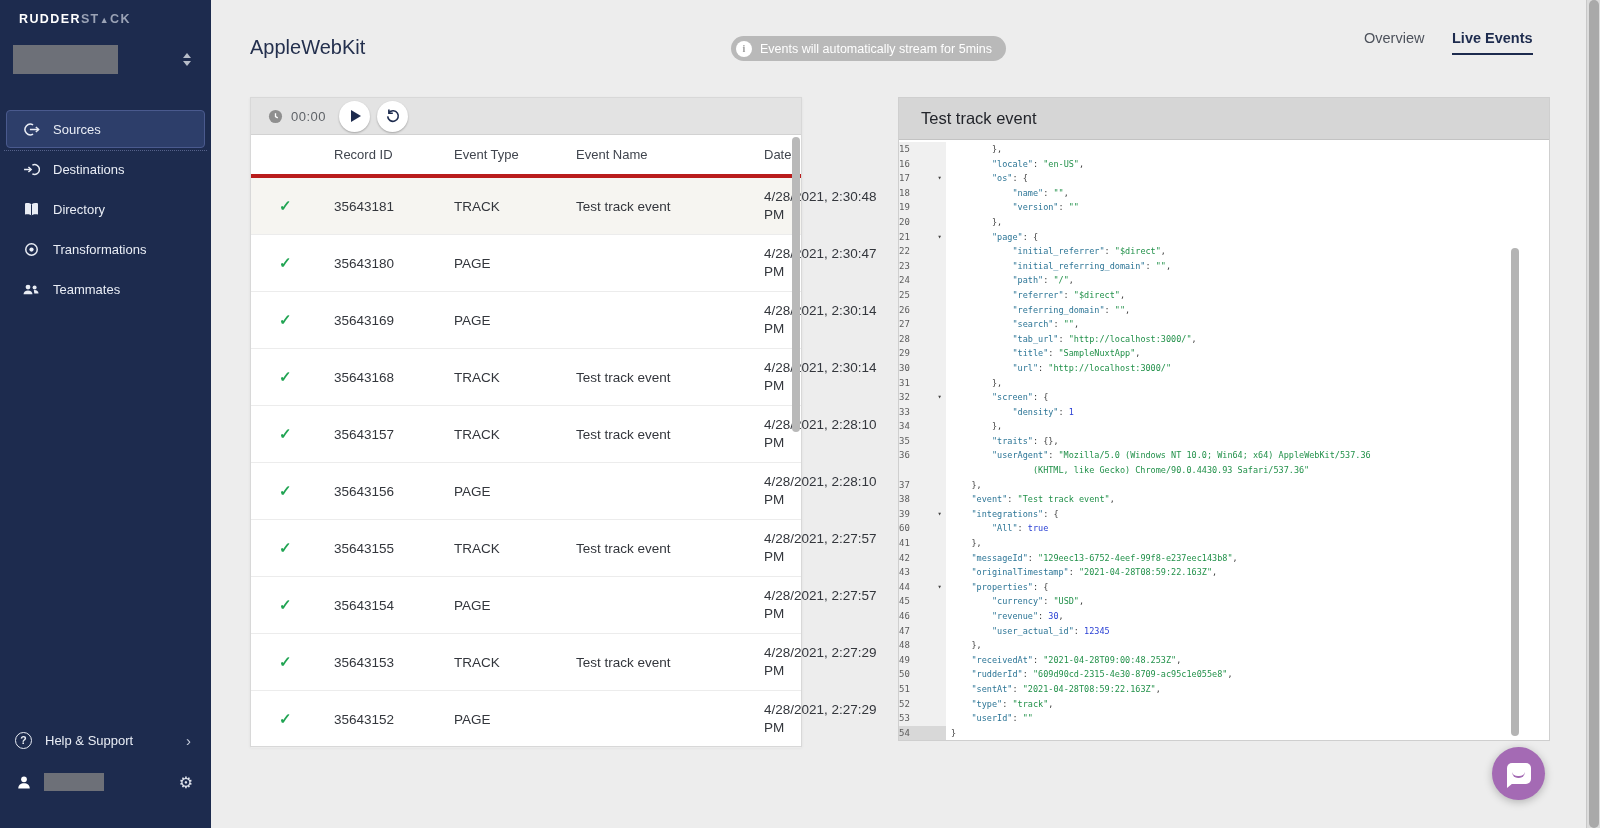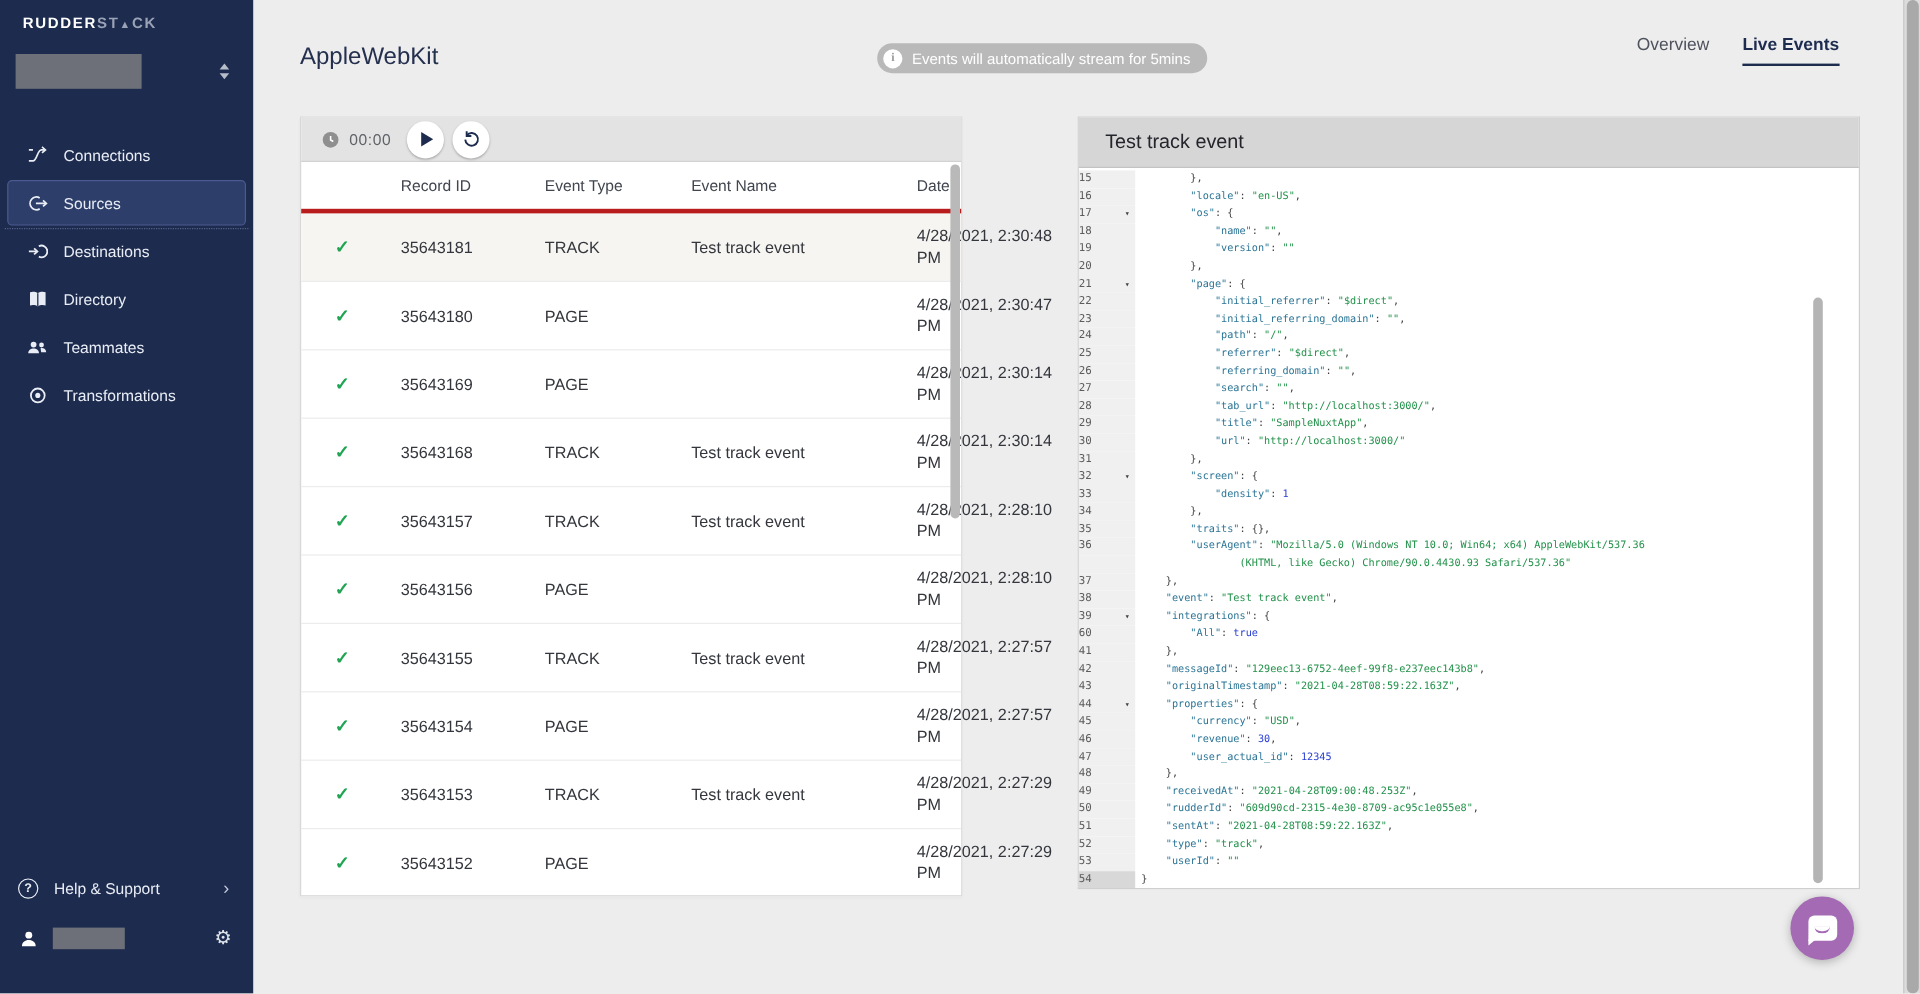--- a/index.html
+++ b/index.html
@@ -91,30 +91,20 @@
 
   <div class="ws-select">
     <div class="ws-redacted"></div>
     <div class="ws-chevrons">
         <i class="tri-up"></i>
         <i class="tri-down"></i>
       </div>
   </div>
 
   <nav class="nav">
-      <div class="nav-item">
-        <span class="nav-icon">
-          <svg width="17" height="17" viewBox="0 0 16 16">
-            <path d="M1 12.3h3.2c3.2 0 3.4-8.6 6.6-8.6h2.6" fill="none" stroke="#e9edf5" stroke-width="1.3"></path>
-            <path d="M11.3 1.3l2.7 2.4-2.7 2.4" fill="none" stroke="#e9edf5" stroke-width="1.3"></path>
-            <path d="M1 3.7h3.2" fill="none" stroke="#e9edf5" stroke-width="1.3"></path>
-          </svg>
-        </span>
-        <span>Connections</span>
-      </div>
       <div class="nav-item selected">
         <span class="nav-icon">
           <svg width="17" height="17" viewBox="0 0 16 16">
             <path d="M9.5 12.3A5 5 0 1 1 9.5 3.7" fill="none" stroke="#e9edf5" stroke-width="1.4"></path>
             <path d="M6.5 8h8" stroke="#e9edf5" stroke-width="1.4"></path>
             <path d="M12.1 5.6L14.7 8l-2.6 2.4" fill="none" stroke="#e9edf5" stroke-width="1.4"></path>
           </svg>
         </span>
         <span>Sources</span>
       </div>
@@ -129,40 +119,40 @@
         <span>Destinations</span>
       </div>
       <div class="nav-item">
         <span class="nav-icon">
           <svg width="17" height="17" viewBox="0 0 16 16">
             <path d="M8 3.1C6.3 1.9 3.7 1.7 1.9 2.4v10.4c1.8-.7 4.4-.5 6.1.7 1.7-1.2 4.3-1.4 6.1-.7V2.4C12.3 1.7 9.7 1.9 8 3.1z" fill="#e9edf5"></path>
             <path d="M8 3.1v10.4" stroke="#1d2b4e" stroke-width="1"></path>
           </svg>
         </span>
         <span>Directory</span>
+      </div>
+      <div class="nav-item">
+        <span class="nav-icon">
+          <svg width="17" height="17" viewBox="0 0 16 16">
+            <circle cx="8" cy="8" r="5.4" fill="none" stroke="#e9edf5" stroke-width="1.4"></circle>
+            <circle cx="8" cy="8" r="2" fill="#e9edf5"></circle>
+          </svg>
+        </span>
+        <span>Transformations</span>
       </div>
       <div class="nav-item">
         <span class="nav-icon">
           <svg width="18" height="17" viewBox="0 0 18 16">
             <circle cx="6" cy="5.6" r="2.4" fill="#e9edf5"></circle>
             <path d="M1.5 12.8c0-2.4 2-3.9 4.5-3.9s4.5 1.5 4.5 3.9z" fill="#e9edf5"></path>
             <circle cx="12.6" cy="6" r="2" fill="#e9edf5"></circle>
             <path d="M11.8 8.7c.3-.1.6-.1.9-.1 2.1 0 3.8 1.3 3.8 3.4h-4.2z" fill="#e9edf5"></path>
           </svg>
         </span>
         <span>Teammates</span>
-      </div>
-      <div class="nav-item">
-        <span class="nav-icon">
-          <svg width="17" height="17" viewBox="0 0 16 16">
-            <circle cx="8" cy="8" r="5.4" fill="none" stroke="#e9edf5" stroke-width="1.4"></circle>
-            <circle cx="8" cy="8" r="2" fill="#e9edf5"></circle>
-          </svg>
-        </span>
-        <span>Transformations</span>
       </div>
     </nav>
 
   <div class="help-row">
     <span class="help-icon">?</span>
     <span>Help &amp; Support</span>
     <span class="help-chevron">›</span>
   </div>
 
   <div class="user-row">

